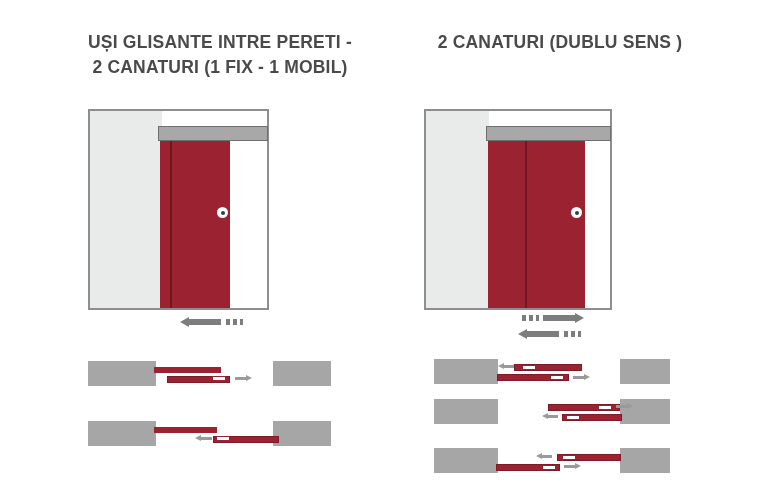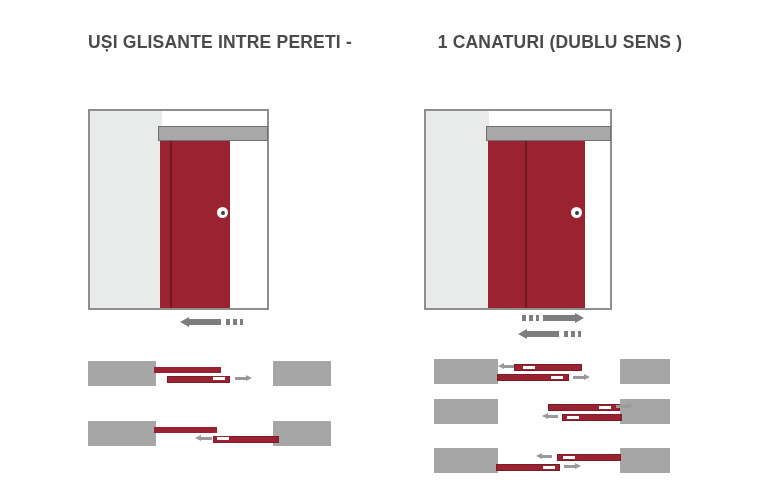--- a/index.html
+++ b/index.html
@@ -146,24 +146,25 @@
   .mini-head.left  { border-right: 6px solid #9a9a9a; }
   .mini-head.right { border-left: 6px solid #9a9a9a; }
 </style>
 </head>
 <body>
 
 <div class="canvas">
 
   <div class="title" id="title-left">
     <span class="line">UȘI GLISANTE INTRE PERETI -</span>
+    <span class="line">2 CANATURI  (1 FIX - 1 MOBIL)</span>
   </div>
 
   <div class="title" id="title-right">
-    <span class="line">1 CANATURI  (DUBLU SENS )</span>
+    <span class="line">2 CANATURI  (DUBLU SENS )</span>
   </div>
 
   <div class="elevation" style="left:88px; top:109px; width:181px; height:201px;">
     <div class="wall-fill" style="left:0px; top:0px; width:72px; height:197px;"></div>
     <div class="door-panel" style="left:70px; top:29px; width:70px; height:168px;"></div>
     <div class="panel-seam" style="left:80px; top:29px; height:168px;"></div>
     <div class="header-rail" style="left:68px; top:15px; width:110px; height:15px;"></div>
     <div class="handle" style="left:127px; top:96px;"></div>
   </div>
 

